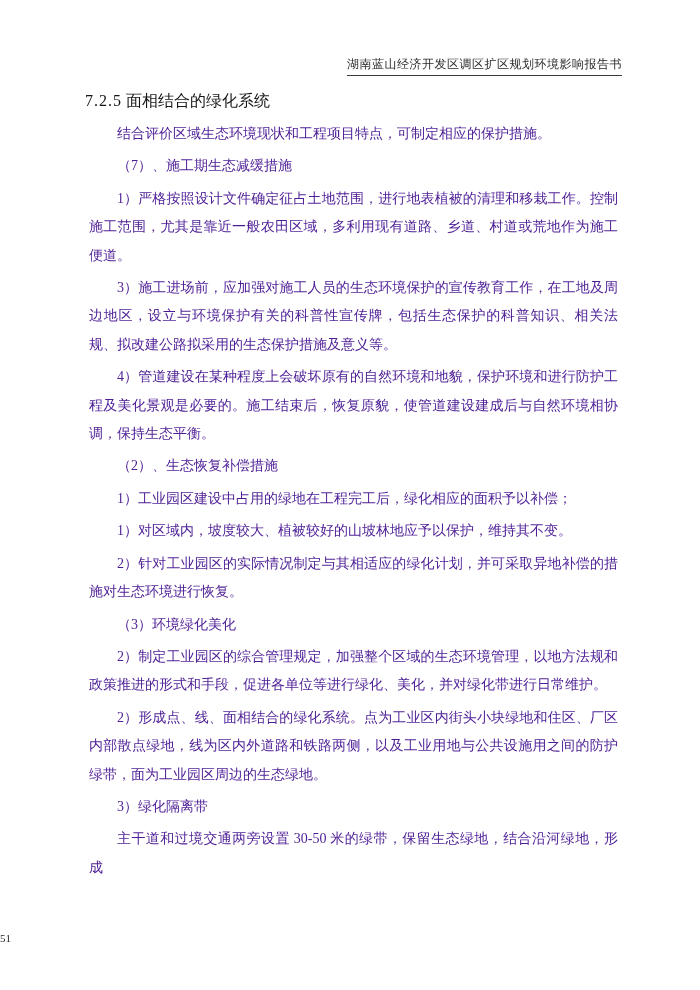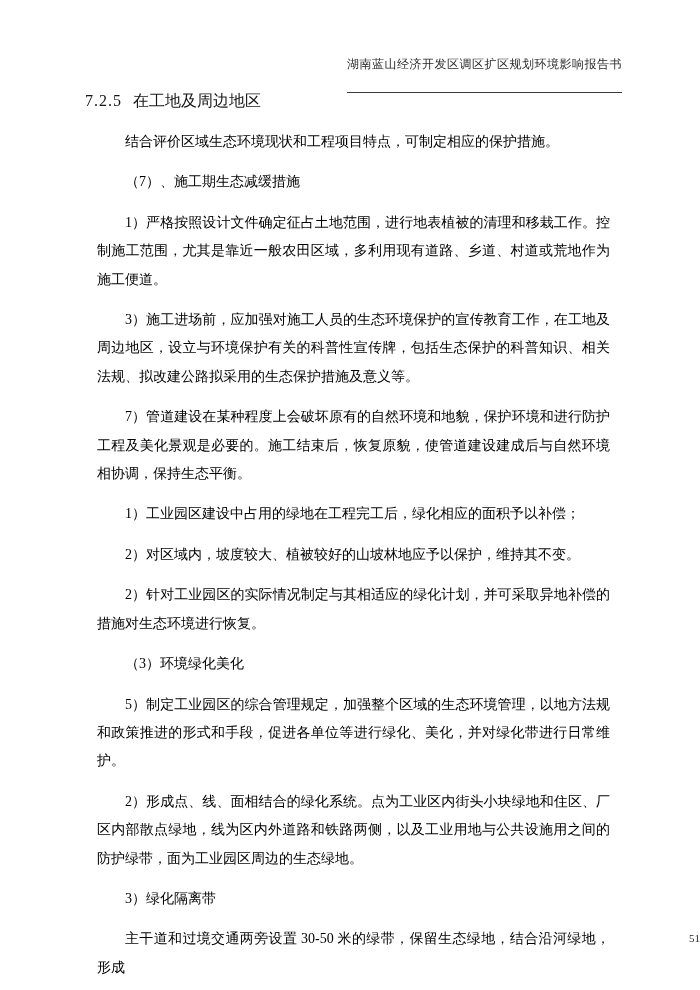--- a/index.html
+++ b/index.html
@@ -24,86 +24,87 @@
     left: 0;
     right: 78px;
     text-align: right;
     font-size: 12px;
     line-height: 16px;
     color: #2a2a2a;
   }
   .page-header .header-text {
     display: inline-block;
     border-bottom: 1.5px solid #3a3a3a;
-    padding-bottom: 20px;
+    padding-bottom: 3px;
     letter-spacing: 0.5px;
   }
   .document-body {
     position: absolute;
     top: 86px;
     left: 85px;
     width: 537px;
   }
   .section-heading {
     margin: 0;
     font-size: 16px;
     font-weight: normal;
     line-height: 30px;
     color: #161616;
     white-space: nowrap;
   }
   .section-number {
     display: inline-block;
-    margin-right: 7px;
+    margin-right: 0;
     letter-spacing: 1px;
   }
   .paragraph-list p.para {
-    margin: 12px;
+    margin: 4px;
     font-size: 14px;
     line-height: 28.4px;
     text-align: justify;
     text-indent: 2em;
-    color: #000000;
+    color: #4c1d95;
     word-break: break-all;
   }
   .page-footer {
     position: absolute;
     left: 0;
     bottom: 46px;
     width: 100%;
-    text-align: right;
+    text-align: left;
     font-size: 11px;
     color: #2a2a2a;
   }
 </style>
 </head>
 <body>
 
 <div class="page">
 
   <div class="page-header">
     <span class="header-text">湖南蓝山经济开发区调区扩区规划环境影响报告书</span>
   </div>
 
   <div class="document-body">
     <h2 class="section-heading">
       <span class="section-number">7.2.5</span>
-      <span class="section-title">在工地及周边地区</span>
+      <span class="section-title">面相结合的绿化系统</span>
     </h2>
     <div class="paragraph-list">
         <p class="para">结合评价区域生态环境现状和工程项目特点，可制定相应的保护措施。</p>
         <p class="para">（7）、施工期生态减缓措施</p>
         <p class="para">1）严格按照设计文件确定征占土地范围，进行地表植被的清理和移栽工作。控制施工范围，尤其是靠近一般农田区域，多利用现有道路、乡道、村道或荒地作为施工便道。</p>
         <p class="para">3）施工进场前，应加强对施工人员的生态环境保护的宣传教育工作，在工地及周边地区，设立与环境保护有关的科普性宣传牌，包括生态保护的科普知识、相关法规、拟改建公路拟采用的生态保护措施及意义等。</p>
-        <p class="para">7）管道建设在某种程度上会破坏原有的自然环境和地貌，保护环境和进行防护工程及美化景观是必要的。施工结束后，恢复原貌，使管道建设建成后与自然环境相协调，保持生态平衡。</p>
+        <p class="para">4）管道建设在某种程度上会破坏原有的自然环境和地貌，保护环境和进行防护工程及美化景观是必要的。施工结束后，恢复原貌，使管道建设建成后与自然环境相协调，保持生态平衡。</p>
+        <p class="para">（2）、生态恢复补偿措施</p>
         <p class="para">1）工业园区建设中占用的绿地在工程完工后，绿化相应的面积予以补偿；</p>
-        <p class="para">2）对区域内，坡度较大、植被较好的山坡林地应予以保护，维持其不变。</p>
+        <p class="para">1）对区域内，坡度较大、植被较好的山坡林地应予以保护，维持其不变。</p>
         <p class="para">2）针对工业园区的实际情况制定与其相适应的绿化计划，并可采取异地补偿的措施对生态环境进行恢复。</p>
         <p class="para">（3）环境绿化美化</p>
-        <p class="para">5）制定工业园区的综合管理规定，加强整个区域的生态环境管理，以地方法规和政策推进的形式和手段，促进各单位等进行绿化、美化，并对绿化带进行日常维护。</p>
+        <p class="para">2）制定工业园区的综合管理规定，加强整个区域的生态环境管理，以地方法规和政策推进的形式和手段，促进各单位等进行绿化、美化，并对绿化带进行日常维护。</p>
         <p class="para">2）形成点、线、面相结合的绿化系统。点为工业区内街头小块绿地和住区、厂区内部散点绿地，线为区内外道路和铁路两侧，以及工业用地与公共设施用之间的防护绿带，面为工业园区周边的生态绿地。</p>
         <p class="para">3）绿化隔离带</p>
         <p class="para">主干道和过境交通两旁设置 30-50 米的绿带，保留生态绿地，结合沿河绿地，形成</p>
       </div>
   </div>
 
   <div class="page-footer">
     <span>51</span>
   </div>
 

